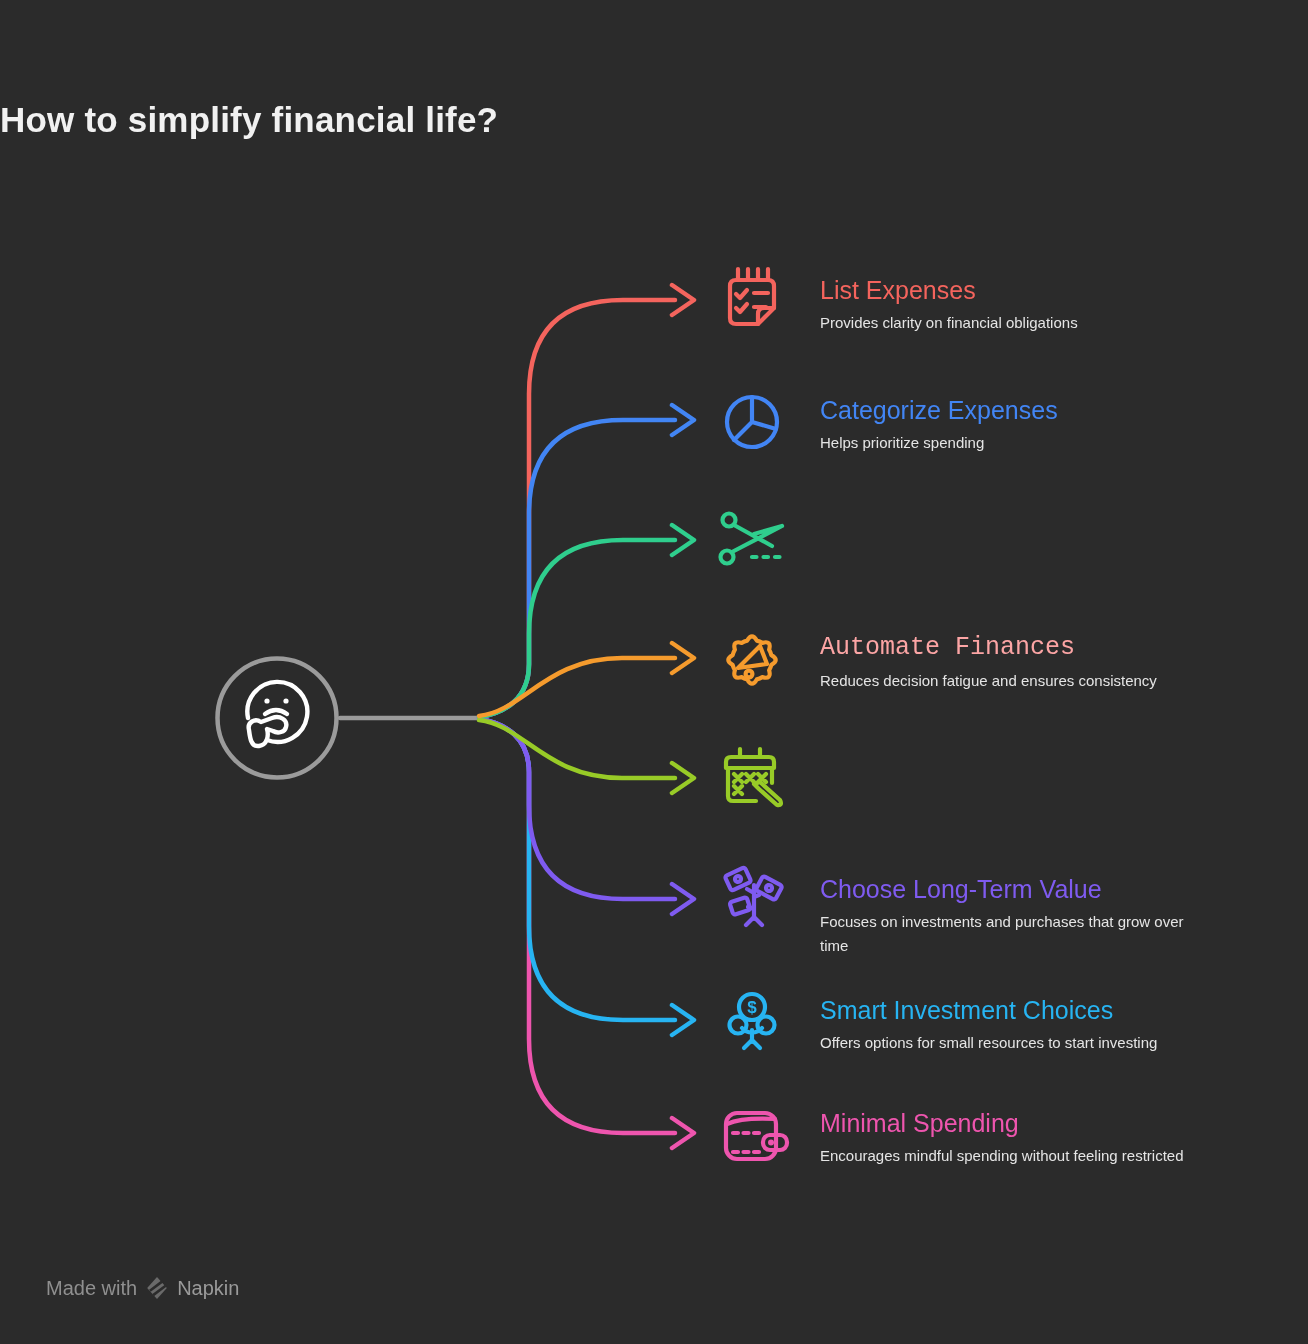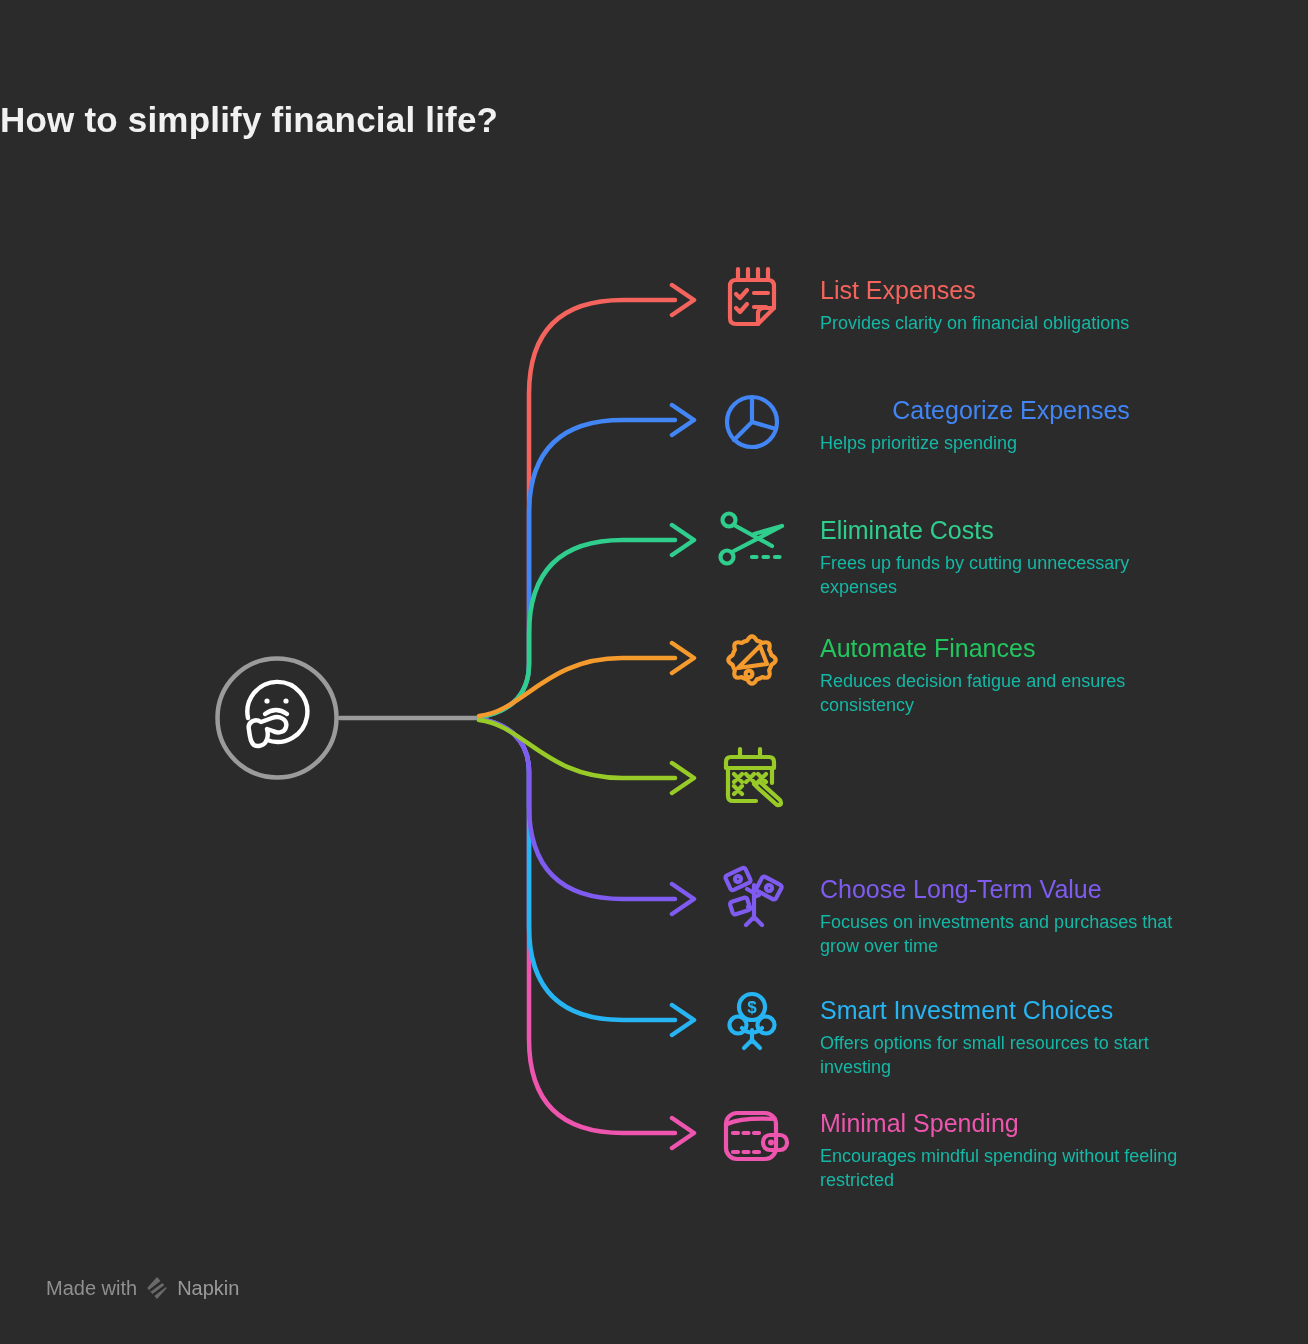--- a/index.html
+++ b/index.html
@@ -11,21 +11,21 @@
     position:absolute;top:100px;left:0;width:100%;text-align:left;
     font-size:35px;font-weight:bold;color:#f1f1f1;letter-spacing:.2px;
   }
   .connector-svg{position:absolute;left:0;top:0;}
   .center-node{position:absolute;left:215px;top:656px;width:124px;height:124px;}
   .branch-row{position:absolute;left:712px;display:flex;gap:28px;align-items:flex-start;}
   .branch-icon{flex:0 0 80px;width:80px;height:80px;display:block;}
   .branch-icon svg{display:block;margin:2px;}
   .branch-text{width:382px;}
   .branch-title{font-size:25px;font-weight:500;line-height:36px;margin-top:14px;}
-  .branch-desc{font-size:18px;line-height:24px;color:#14b8a6;margin-top:3px;}
+  .branch-desc{font-size:15px;line-height:24px;color:#e5e5e5;margin-top:3px;}
   .footer{position:absolute;left:46px;top:1276px;display:flex;align-items:center;gap:9px;
     font-size:20px;color:#8f8f8f;}
   .footer .brand{color:#9a9a9a;}
   .stroke-ic{fill:none;stroke:currentColor;stroke-width:4.2;stroke-linecap:round;stroke-linejoin:round;}
 </style>
 </head>
 <body>
 
 <div class="canvas">
 
@@ -77,55 +77,51 @@
   <div class="branch-row" style="top:378px">
     <span class="branch-icon" style="color: rgb(66, 133, 244);">
       <svg width="76" height="76" viewBox="0 0 76 76">
           <g class="stroke-ic">
         <circle cx="38" cy="42" r="25"></circle>
         <path d="M 38 42 L 38 17 M 38 42 L 62 49 M 38 42 L 20 60"></path>
       </g>
         </svg>
     </span>
     <div class="branch-text">
-      <div class="branch-title" style="color: rgb(66, 133, 244); text-align: center;">Categorize Expenses</div>
+      <div class="branch-title" style="color: rgb(66, 133, 244);">Categorize Expenses</div>
       <div class="branch-desc">Helps prioritize spending</div>
     </div>
   </div>
 
   <div class="branch-row" style="top:498px">
     <span class="branch-icon" style="color: rgb(47, 206, 141);">
       <svg width="76" height="76" viewBox="0 0 76 76">
           <g class="stroke-ic">
         <circle cx="15" cy="20" r="6.5"></circle>
         <circle cx="13" cy="57" r="6.5"></circle>
         <path d="M 20 25 L 58 46"></path>
         <path d="M 18 52 L 68 26 L 40 34"></path>
         <path d="M 38 57 H 70" stroke-dasharray="4.5 7"></path>
       </g>
         </svg>
     </span>
-    <div class="branch-text">
-      <div class="branch-title" style="color: rgb(47, 206, 141);">Eliminate Costs</div>
-      <div class="branch-desc">Frees up funds by cutting unnecessary expenses</div>
-    </div>
   </div>
 
   <div class="branch-row" style="top:616px">
     <span class="branch-icon" style="color: rgb(245, 155, 45);">
       <svg width="76" height="76" viewBox="0 0 76 76">
           <g class="stroke-ic">
         <path d="M 57.4 37.2 Q 66 42 57.4 46.8 A 20 20 0 0 1 55.1 52.3 Q 57.8 61.8 48.3 59.1 A 20 20 0 0 1 42.8 61.4 Q 38 70 33.2 61.4 A 20 20 0 0 1 27.7 59.1 Q 18.2 61.8 20.9 52.3 A 20 20 0 0 1 18.6 46.8 Q 10 42 18.6 37.2 A 20 20 0 0 1 20.9 31.7 Q 18.2 22.2 27.7 24.9 A 20 20 0 0 1 33.2 22.6 Q 38 14 42.8 22.6 A 20 20 0 0 1 48.3 24.9 Q 57.8 22.2 55.1 31.7 A 20 20 0 0 1 57.4 37.2 Z"></path>
         <path d="M 24 50 L 46 28 L 53 46 Z"></path>
         <circle cx="35" cy="56" r="3.4"></circle>
       </g>
         </svg>
     </span>
     <div class="branch-text">
-      <div class="branch-title" style="color: #22c55e;">Automate Finances</div>
+      <div class="branch-title" style="color: #fca5a5; font-family: Liberation Mono, monospace;">Automate Finances</div>
       <div class="branch-desc">Reduces decision fatigue and ensures consistency</div>
     </div>
   </div>
 
   <div class="branch-row" style="top:736px">
     <span class="branch-icon" style="color: rgb(152, 203, 39);">
       <svg width="76" height="76" viewBox="0 0 76 76">
           <g class="stroke-ic">
         <path d="M 12 24 Q 12 19 17 19 L 55 19 Q 60 19 60 24 L 60 30 L 12 30 Z"></path>
         <path d="M 14 30 V 58 Q 14 63 19 63 L 42 63 M 58 30 V 45"></path>

